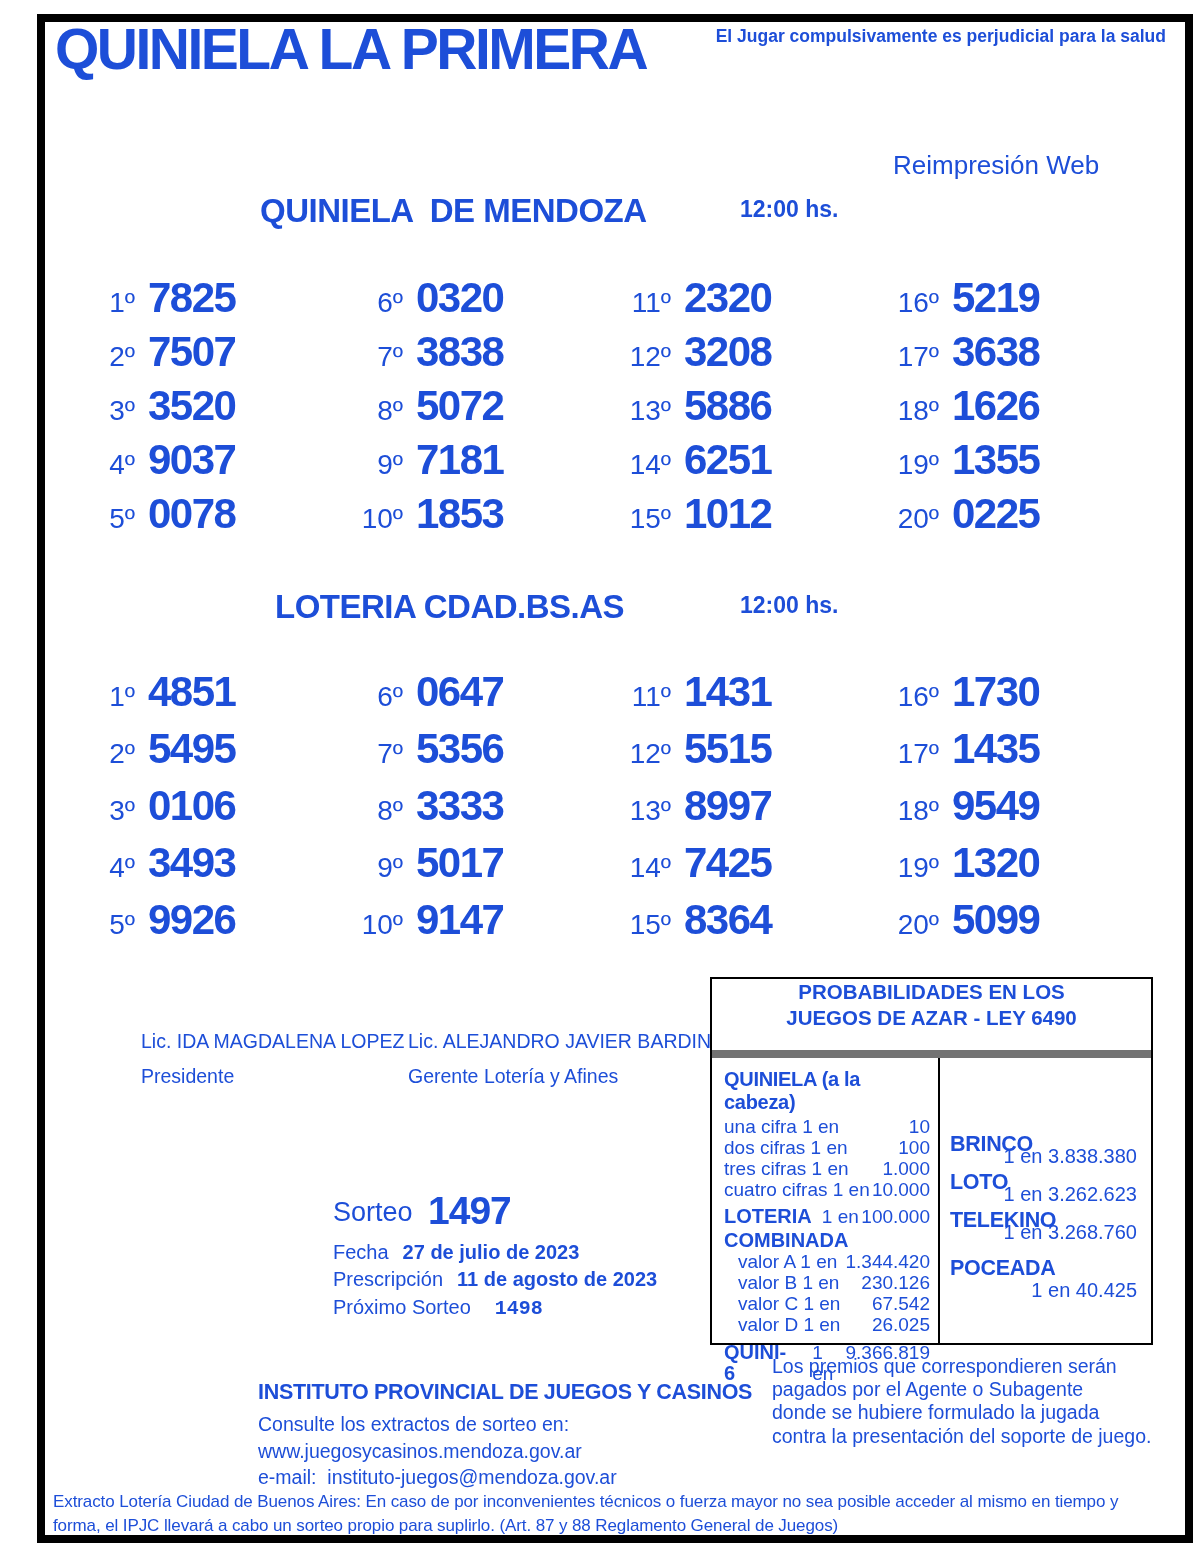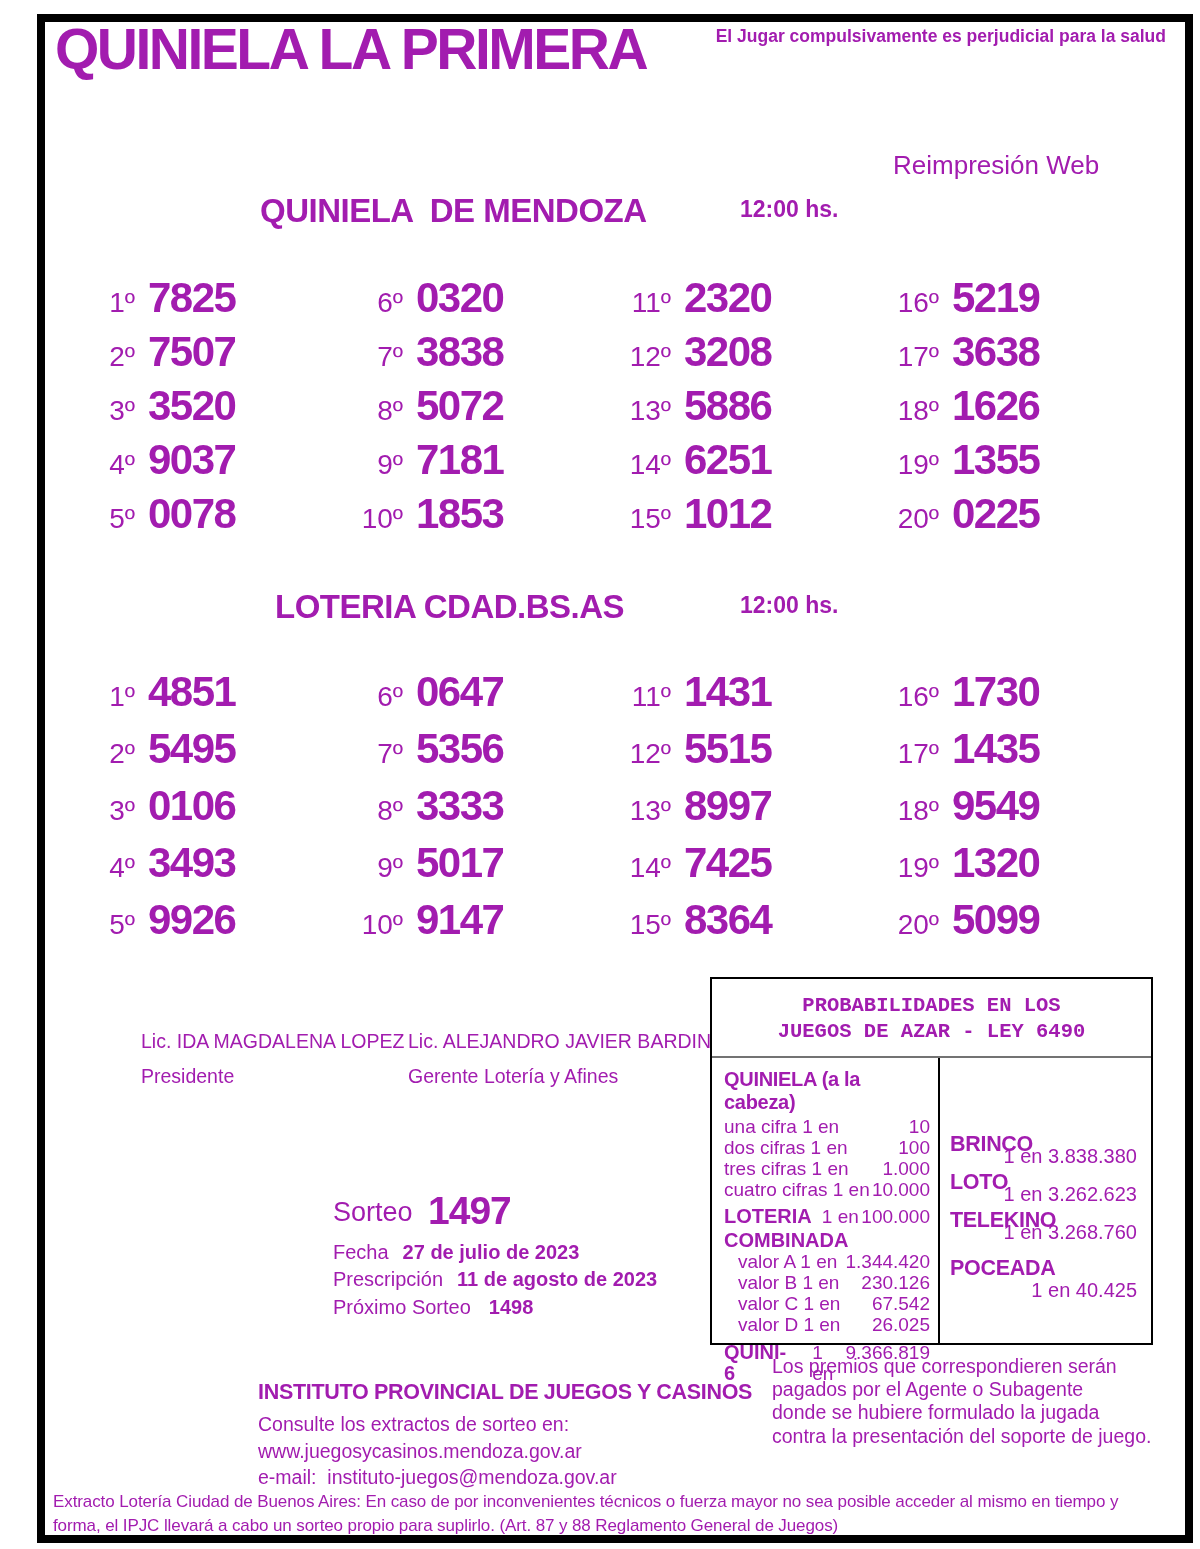--- a/index.html
+++ b/index.html
@@ -1,16 +1,16 @@
 <!DOCTYPE html>
 <html><head>
 <meta charset="utf-8">
 <style>
   html,body{margin:0;padding:0;background:#fff;}
-  .page{position:relative;width:1200px;height:1549px;background:#fff;color:#a21caf;
+  .page{position:relative;width:1200px;height:1549px;background:#fff;color:#1d4ed8;
         font-family:"Liberation Sans",sans-serif;overflow:hidden;}
   .frame{position:absolute;left:37px;top:14px;width:1156px;height:1529px;
          border:8px solid #000;box-sizing:border-box;}
   .title{position:absolute;left:55px;top:16px;font-size:57px;font-weight:bold;
          letter-spacing:-2.5px;white-space:pre;}
   .warning{position:absolute;top:26px;right:34px;font-size:17.5px;font-weight:bold;}
   .reimpresion{position:absolute;left:893px;top:150px;font-size:26px;font-weight:normal;}
   .draw-header{position:absolute;font-weight:bold;font-size:33px;white-space:pre;letter-spacing:-0.5px;}
   #mendoza-header{left:260px;top:192px;}
   #bsas-header{left:275px;top:588px;}
@@ -25,25 +25,25 @@
   .pos{width:80px;text-align:right;font-size:28px;flex:none;}
   .num{margin-left:13px;font-size:42px;font-weight:bold;letter-spacing:-1.5px;}
   .sig{position:absolute;top:1030px;font-size:19.5px;}
   #sig-1{left:105px;margin-left:36px;} #sig-2{left:408px;}
   .sig-role{margin-top:12px;}
   #sorteo-label{position:absolute;left:333px;top:1197px;font-size:27px;}
   #sorteo-number{position:absolute;left:428px;top:1189px;font-size:39px;font-weight:bold;letter-spacing:-1px;}
   .info-row{position:absolute;left:333px;font-size:20px;}
   #row-fecha{top:1241px;} #row-prescripcion{top:1268px;} #row-proximo{top:1296px;}
   .info-value{font-weight:bold;margin-left:14px;}
-  #row-proximo .info-value{margin-left:18px;}
+  #row-proximo .info-value{margin-left:24px;font-family:Liberation Mono, monospace;}
   #prob-box{position:absolute;left:710px;top:977px;width:443px;height:368px;
             border:2px solid #000;box-sizing:border-box;}
-  .prob-header{height:79px;border-bottom:2px solid #737373;box-sizing:border-box;text-align:center;
-               font-weight:bold;font-size:20.5px;padding-top:14px;line-height:26px;font-family:Liberation Mono, monospace;}
+  .prob-header{height:79px;border-bottom:8px solid #737373;box-sizing:border-box;text-align:center;
+               font-weight:bold;font-size:20.5px;line-height:26px;}
   .prob-body{display:flex;height:285px;}
   .prob-left{width:228px;border-right:2px solid #000;box-sizing:border-box;
              padding:10px 8px 0 12px;font-size:19px;}
   .prob-right{flex:1;padding:76px 14px 0 10px;font-size:20px;}
   .q-header{font-weight:bold;font-size:20px;line-height:23px;margin-bottom:2px;letter-spacing:-0.3px;}
   .prow{display:flex;line-height:21px;}
   .prow .val{margin-left:auto;}
   .loteria-row{display:flex;margin-top:6px;line-height:21px;align-items:baseline;}
   .loteria-row .lbl{font-weight:bold;font-size:20px;margin-right:10px;}
   .loteria-row .val{margin-left:auto;}

